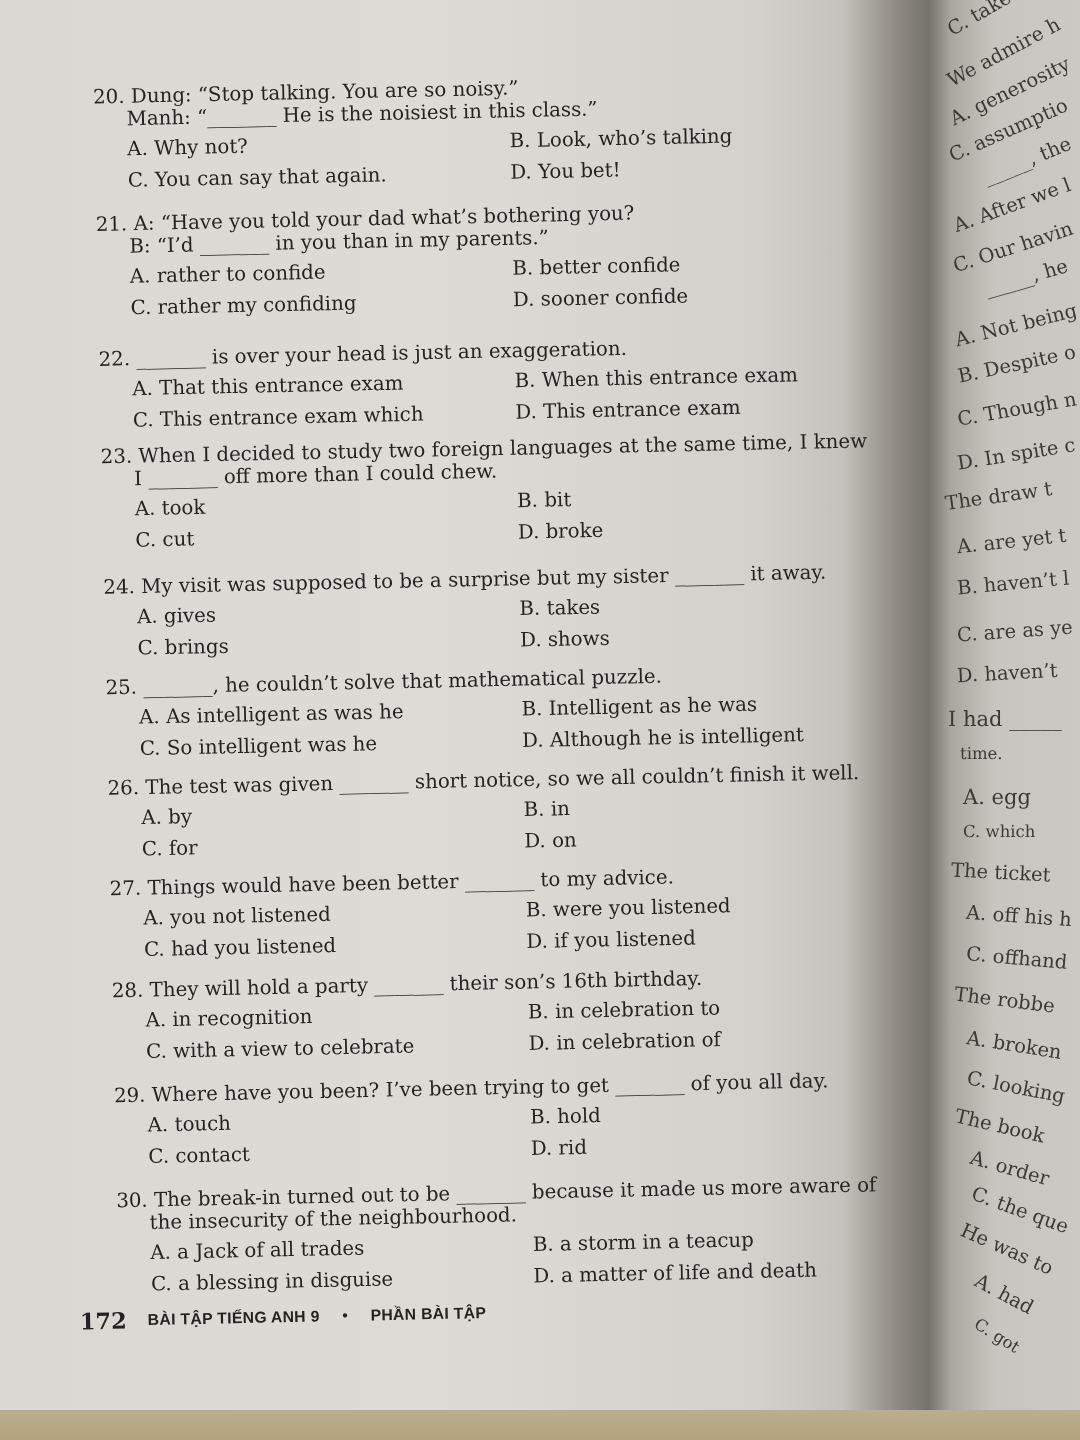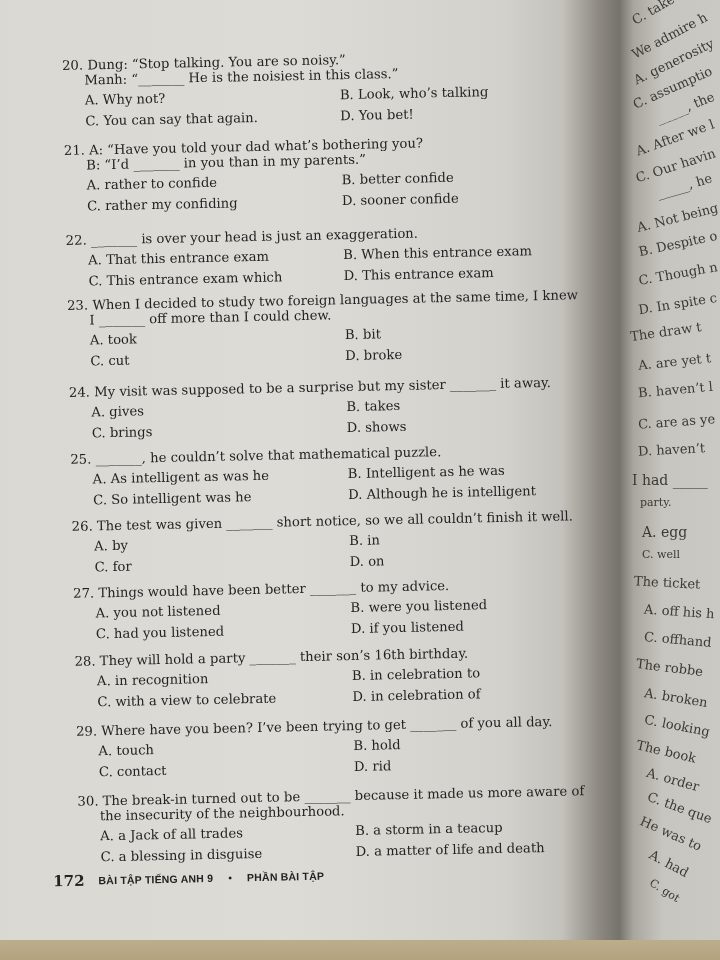--- a/index.html
+++ b/index.html
@@ -229,23 +229,23 @@
     <div class="rp-line" style="top:210px; left:10px; transform:rotate(-14deg);">A. Not being</div>
     <div class="rp-line" style="top:236px; left:12px; transform:rotate(-12deg);">B. Despite o</div>
     <div class="rp-line" style="top:266px; left:12px; transform:rotate(-10deg);">C. Though n</div>
     <div class="rp-line" style="top:296px; left:12px; transform:rotate(-9deg);">D. In spite c</div>
     <div class="rp-line" style="top:324px; left:4px; transform:rotate(-8deg);">The draw t</div>
     <div class="rp-line" style="top:354px; left:12px; transform:rotate(-6deg);">A. are yet t</div>
     <div class="rp-line" style="top:382px; left:12px; transform:rotate(-5deg);">B. haven’t l</div>
     <div class="rp-line" style="top:414px; left:12px; transform:rotate(-4deg);">C. are as ye</div>
     <div class="rp-line" style="top:442px; left:12px; transform:rotate(-3deg);">D. haven’t</div>
     <div class="rp-line" style="top:472px; left:6px; font-size:14px;">I had _____</div>
-    <div class="rp-line" style="top:496px; left:14px; font-size:11px;">party.</div>
+    <div class="rp-line" style="top:496px; left:14px; font-size:11px;">time.</div>
     <div class="rp-line" style="top:524px; left:16px; font-size:14px;">A. egg</div>
-    <div class="rp-line" style="top:548px; left:16px; font-size:11px;">C. well</div>
+    <div class="rp-line" style="top:548px; left:16px; font-size:11px;">C. which</div>
     <div class="rp-line" style="top:575px; left:8px; transform:rotate(3deg);">The ticket</div>
     <div class="rp-line" style="top:604px; left:18px; transform:rotate(4deg);">A. off his h</div>
     <div class="rp-line" style="top:632px; left:18px; transform:rotate(5deg);">C. offhand</div>
     <div class="rp-line" style="top:660px; left:10px; transform:rotate(7deg);">The robbe</div>
     <div class="rp-line" style="top:690px; left:18px; transform:rotate(9deg);">A. broken</div>
     <div class="rp-line" style="top:718px; left:18px; transform:rotate(11deg);">C. looking</div>
     <div class="rp-line" style="top:744px; left:10px; transform:rotate(13deg);">The book</div>
     <div class="rp-line" style="top:772px; left:20px; transform:rotate(16deg);">A. order</div>
     <div class="rp-line" style="top:800px; left:20px; transform:rotate(20deg);">C. the que</div>
     <div class="rp-line" style="top:826px; left:12px; transform:rotate(24deg);">He was to</div>

